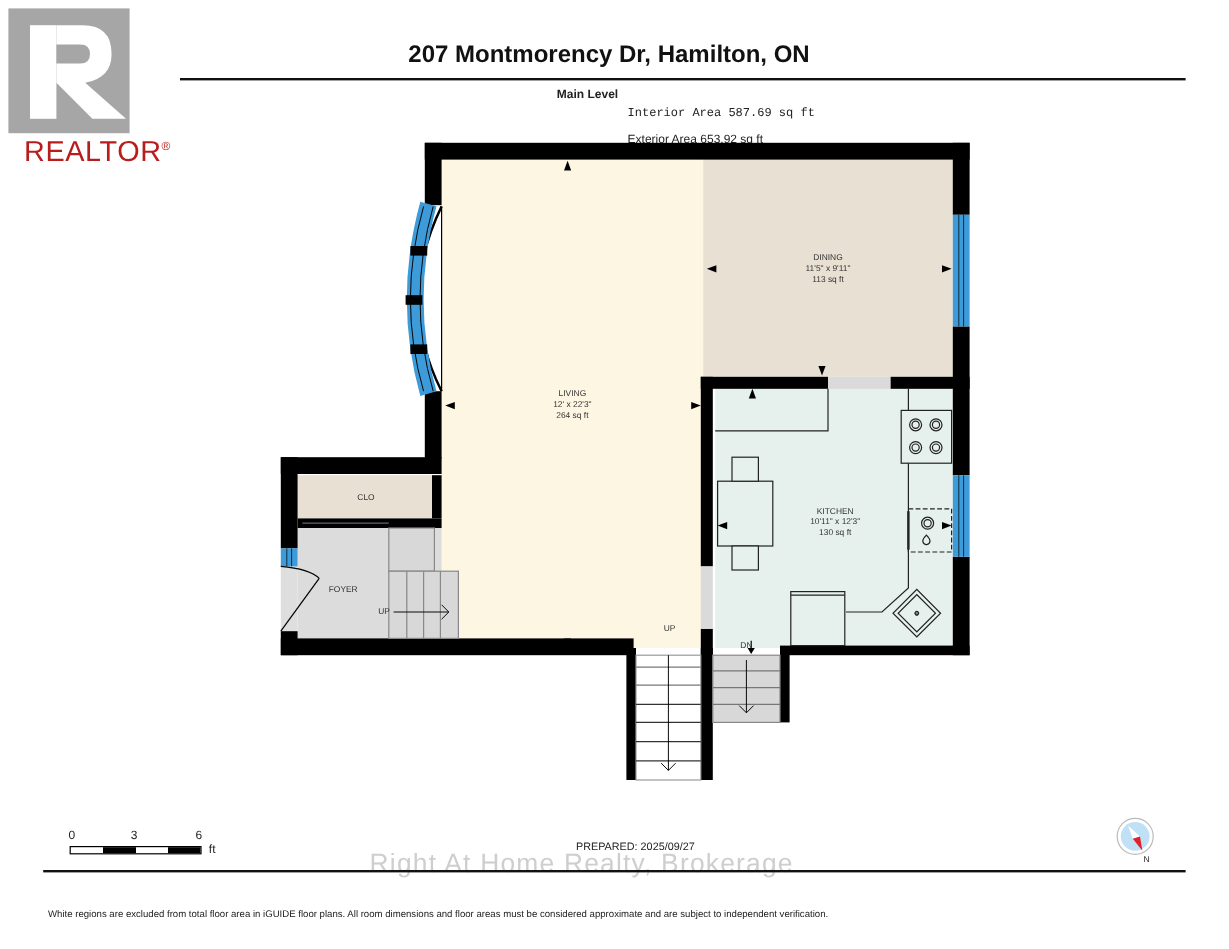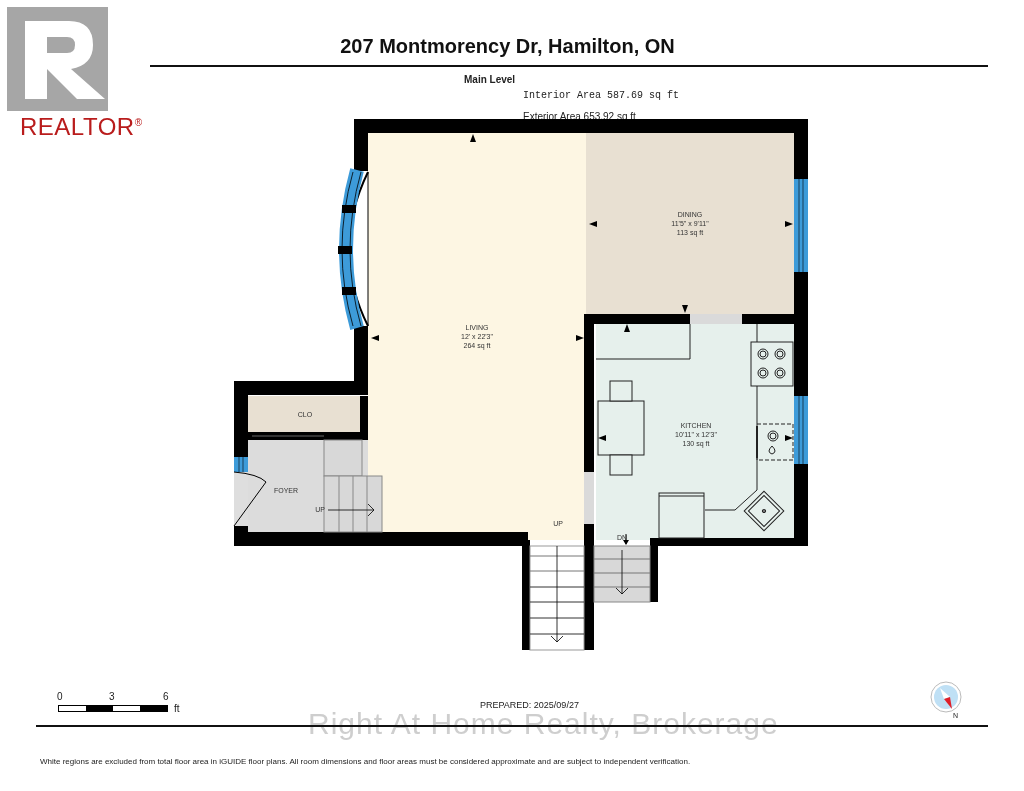--- a/index.html
+++ b/index.html
@@ -13,21 +13,21 @@
   #title-rule { left:150px; top:65px; width:838px; height:2px; background:#111; }
   #level-label { left:464px; top:74px; font-size:10px; font-weight:bold; color:#222; }
   #ext-area { left:523px; top:74px; font-size:10px; color:#222;margin-top:37px; }
   #int-area { left:523px; top:90px; font-size:10px; color:#222;font-family:Liberation Mono, monospace; }
   #plan { left:0; top:0; width:1024px; height:791px; }
   .room-label { font-family:"Liberation Sans", sans-serif; font-size:7px; fill:#333; text-anchor:middle; }
   #scale { left:56px; top:691px; width:140px; height:30px; }
   .scale-num { position:absolute; top:0; font-size:10px; color:#222; }
   #prepared { left:460px; top:700px; font-size:9px; color:#222;margin-left:20px; }
   #bottom-rule { left:36px; top:725px; width:952px; height:2px; background:#111; }
-  #watermark { left:308px; top:707px; font-size:30px; color:rgba(190,190,190,0.75); letter-spacing:1px; white-space:nowrap; }
+  #watermark { left:308px; top:707px; font-size:22px; color:rgba(190,190,190,0.75); letter-spacing:1px; white-space:nowrap; }
   #disclaimer { left:40px; top:757px; font-size:8px; color:#222; white-space:nowrap; }
   #compass { left:928px; top:680px; width:36px; height:40px; }
 </style>
 </head>
 <body>
 
 <div id="realtor-logo" class="abs">
 </div>
 <div id="realtor-mark" class="abs">
   <svg width="101" height="104" viewBox="0 0 101 104">

